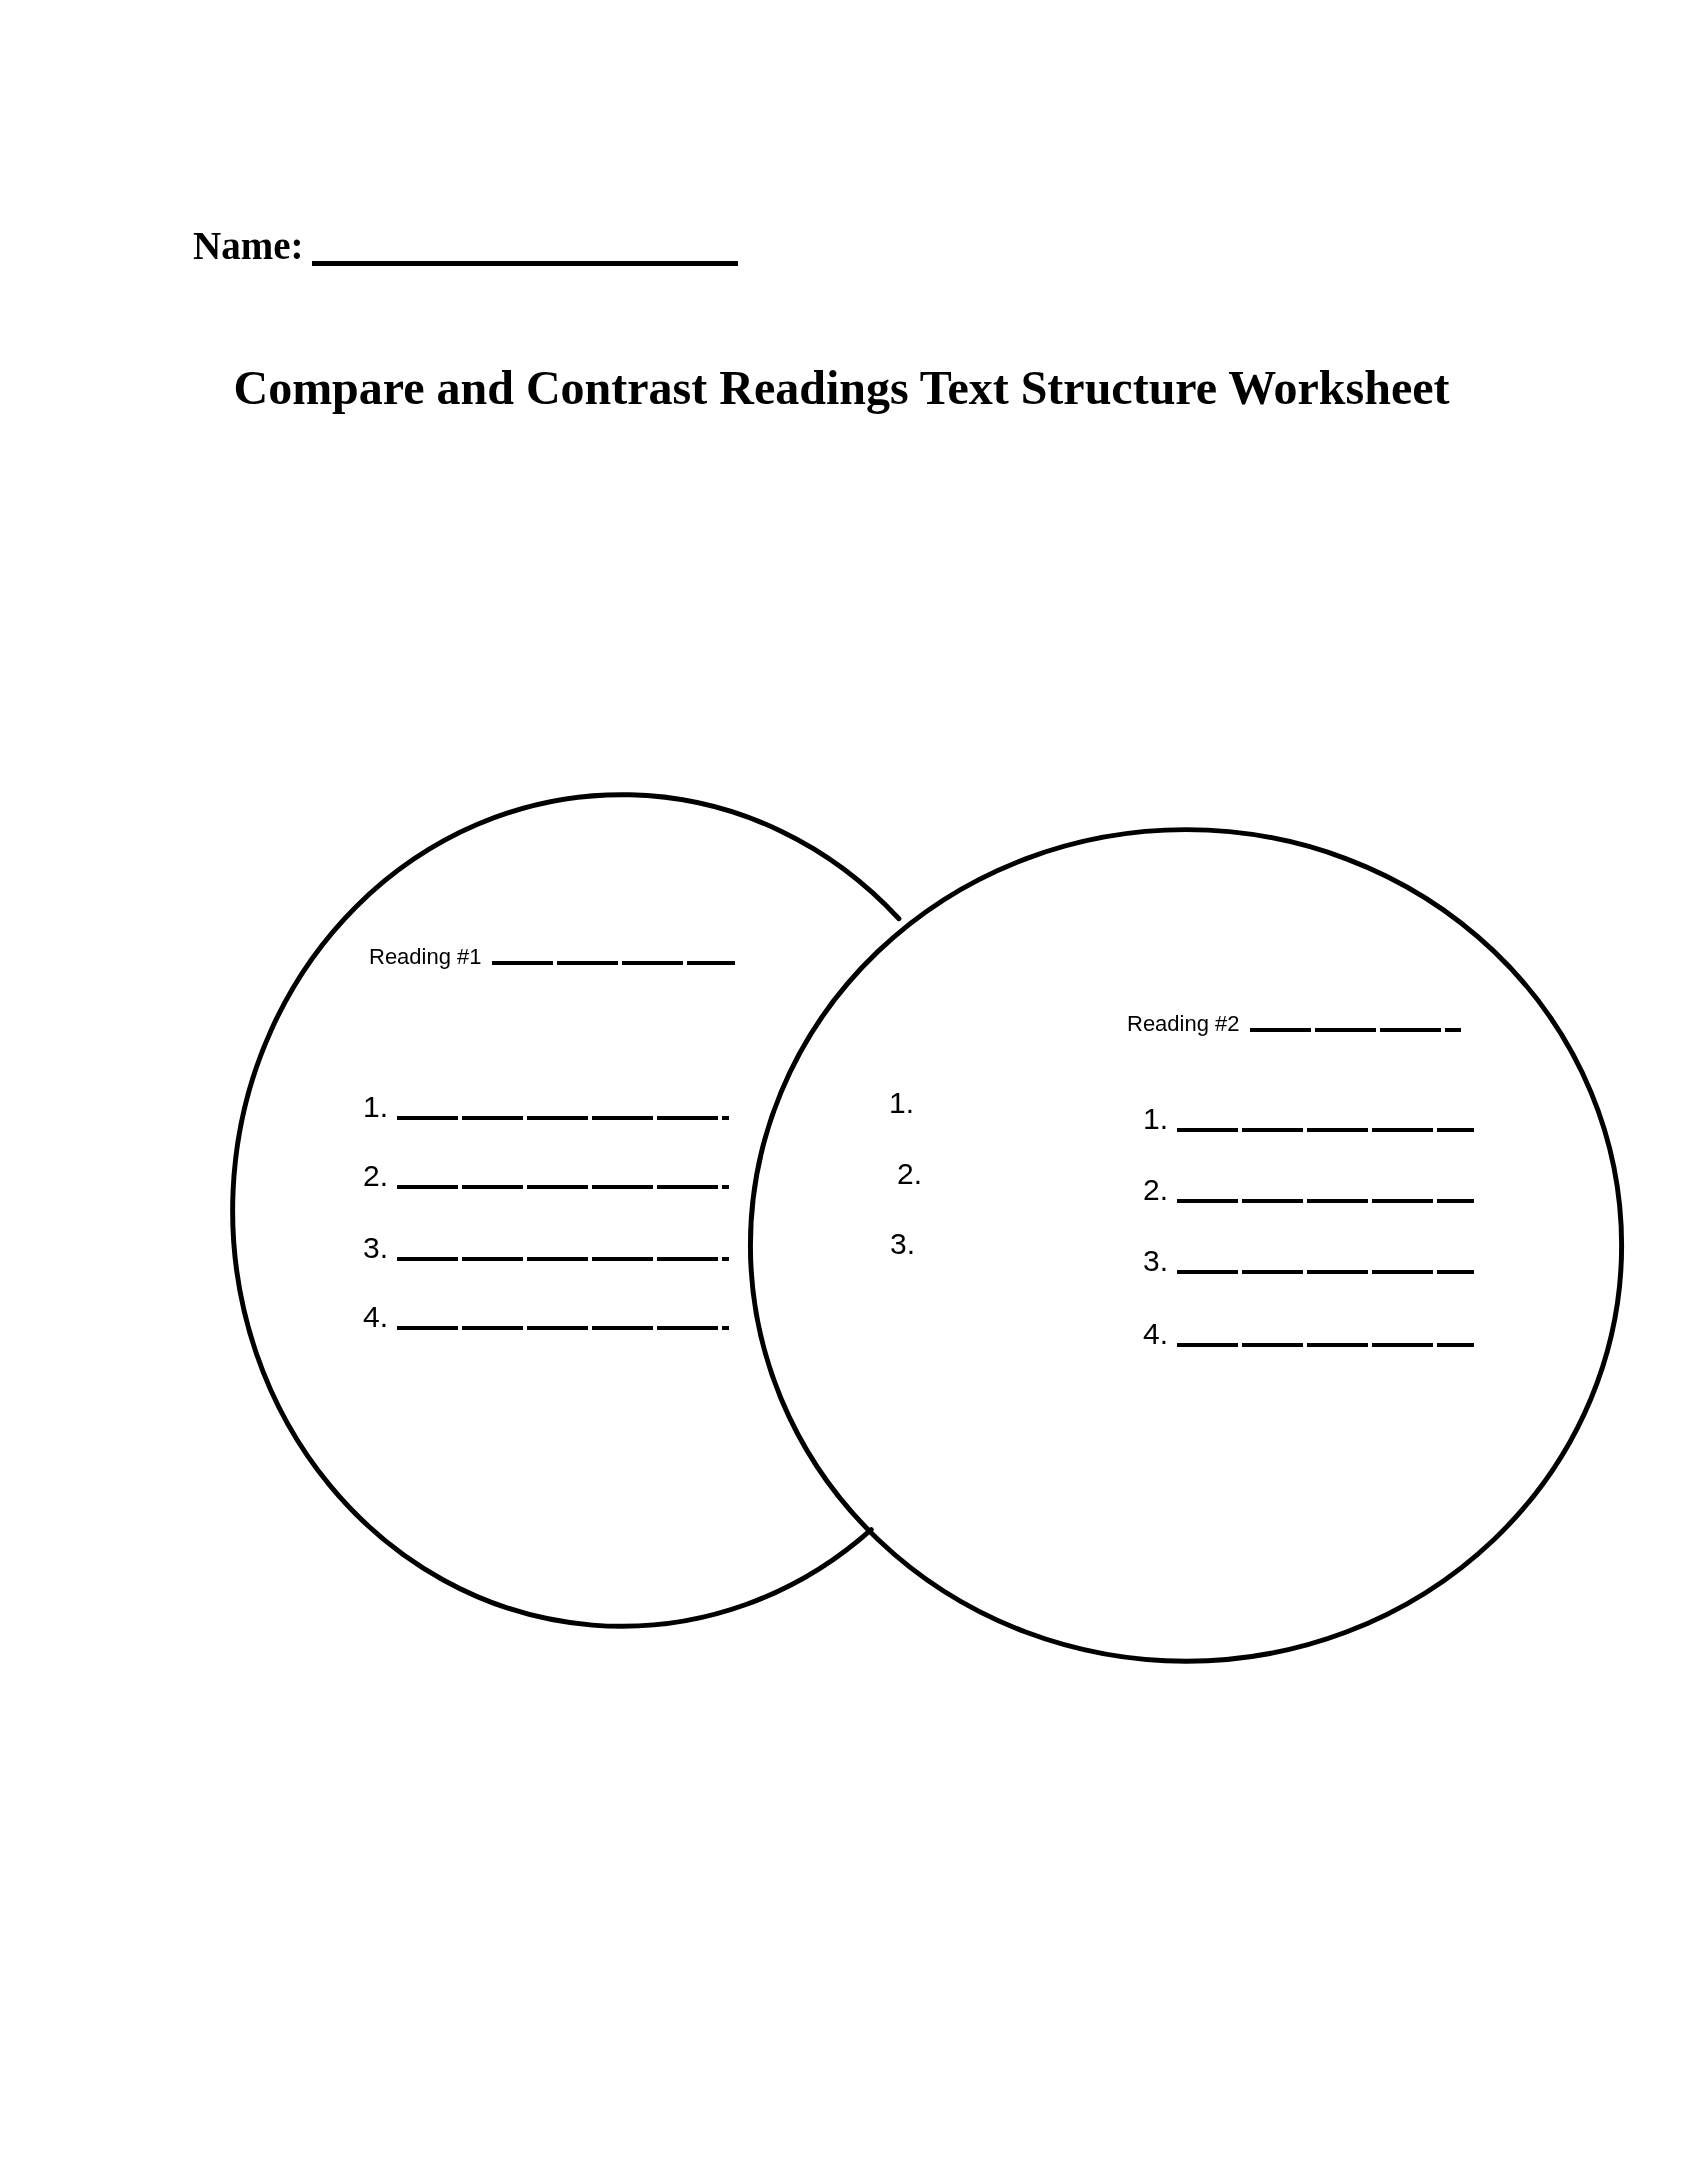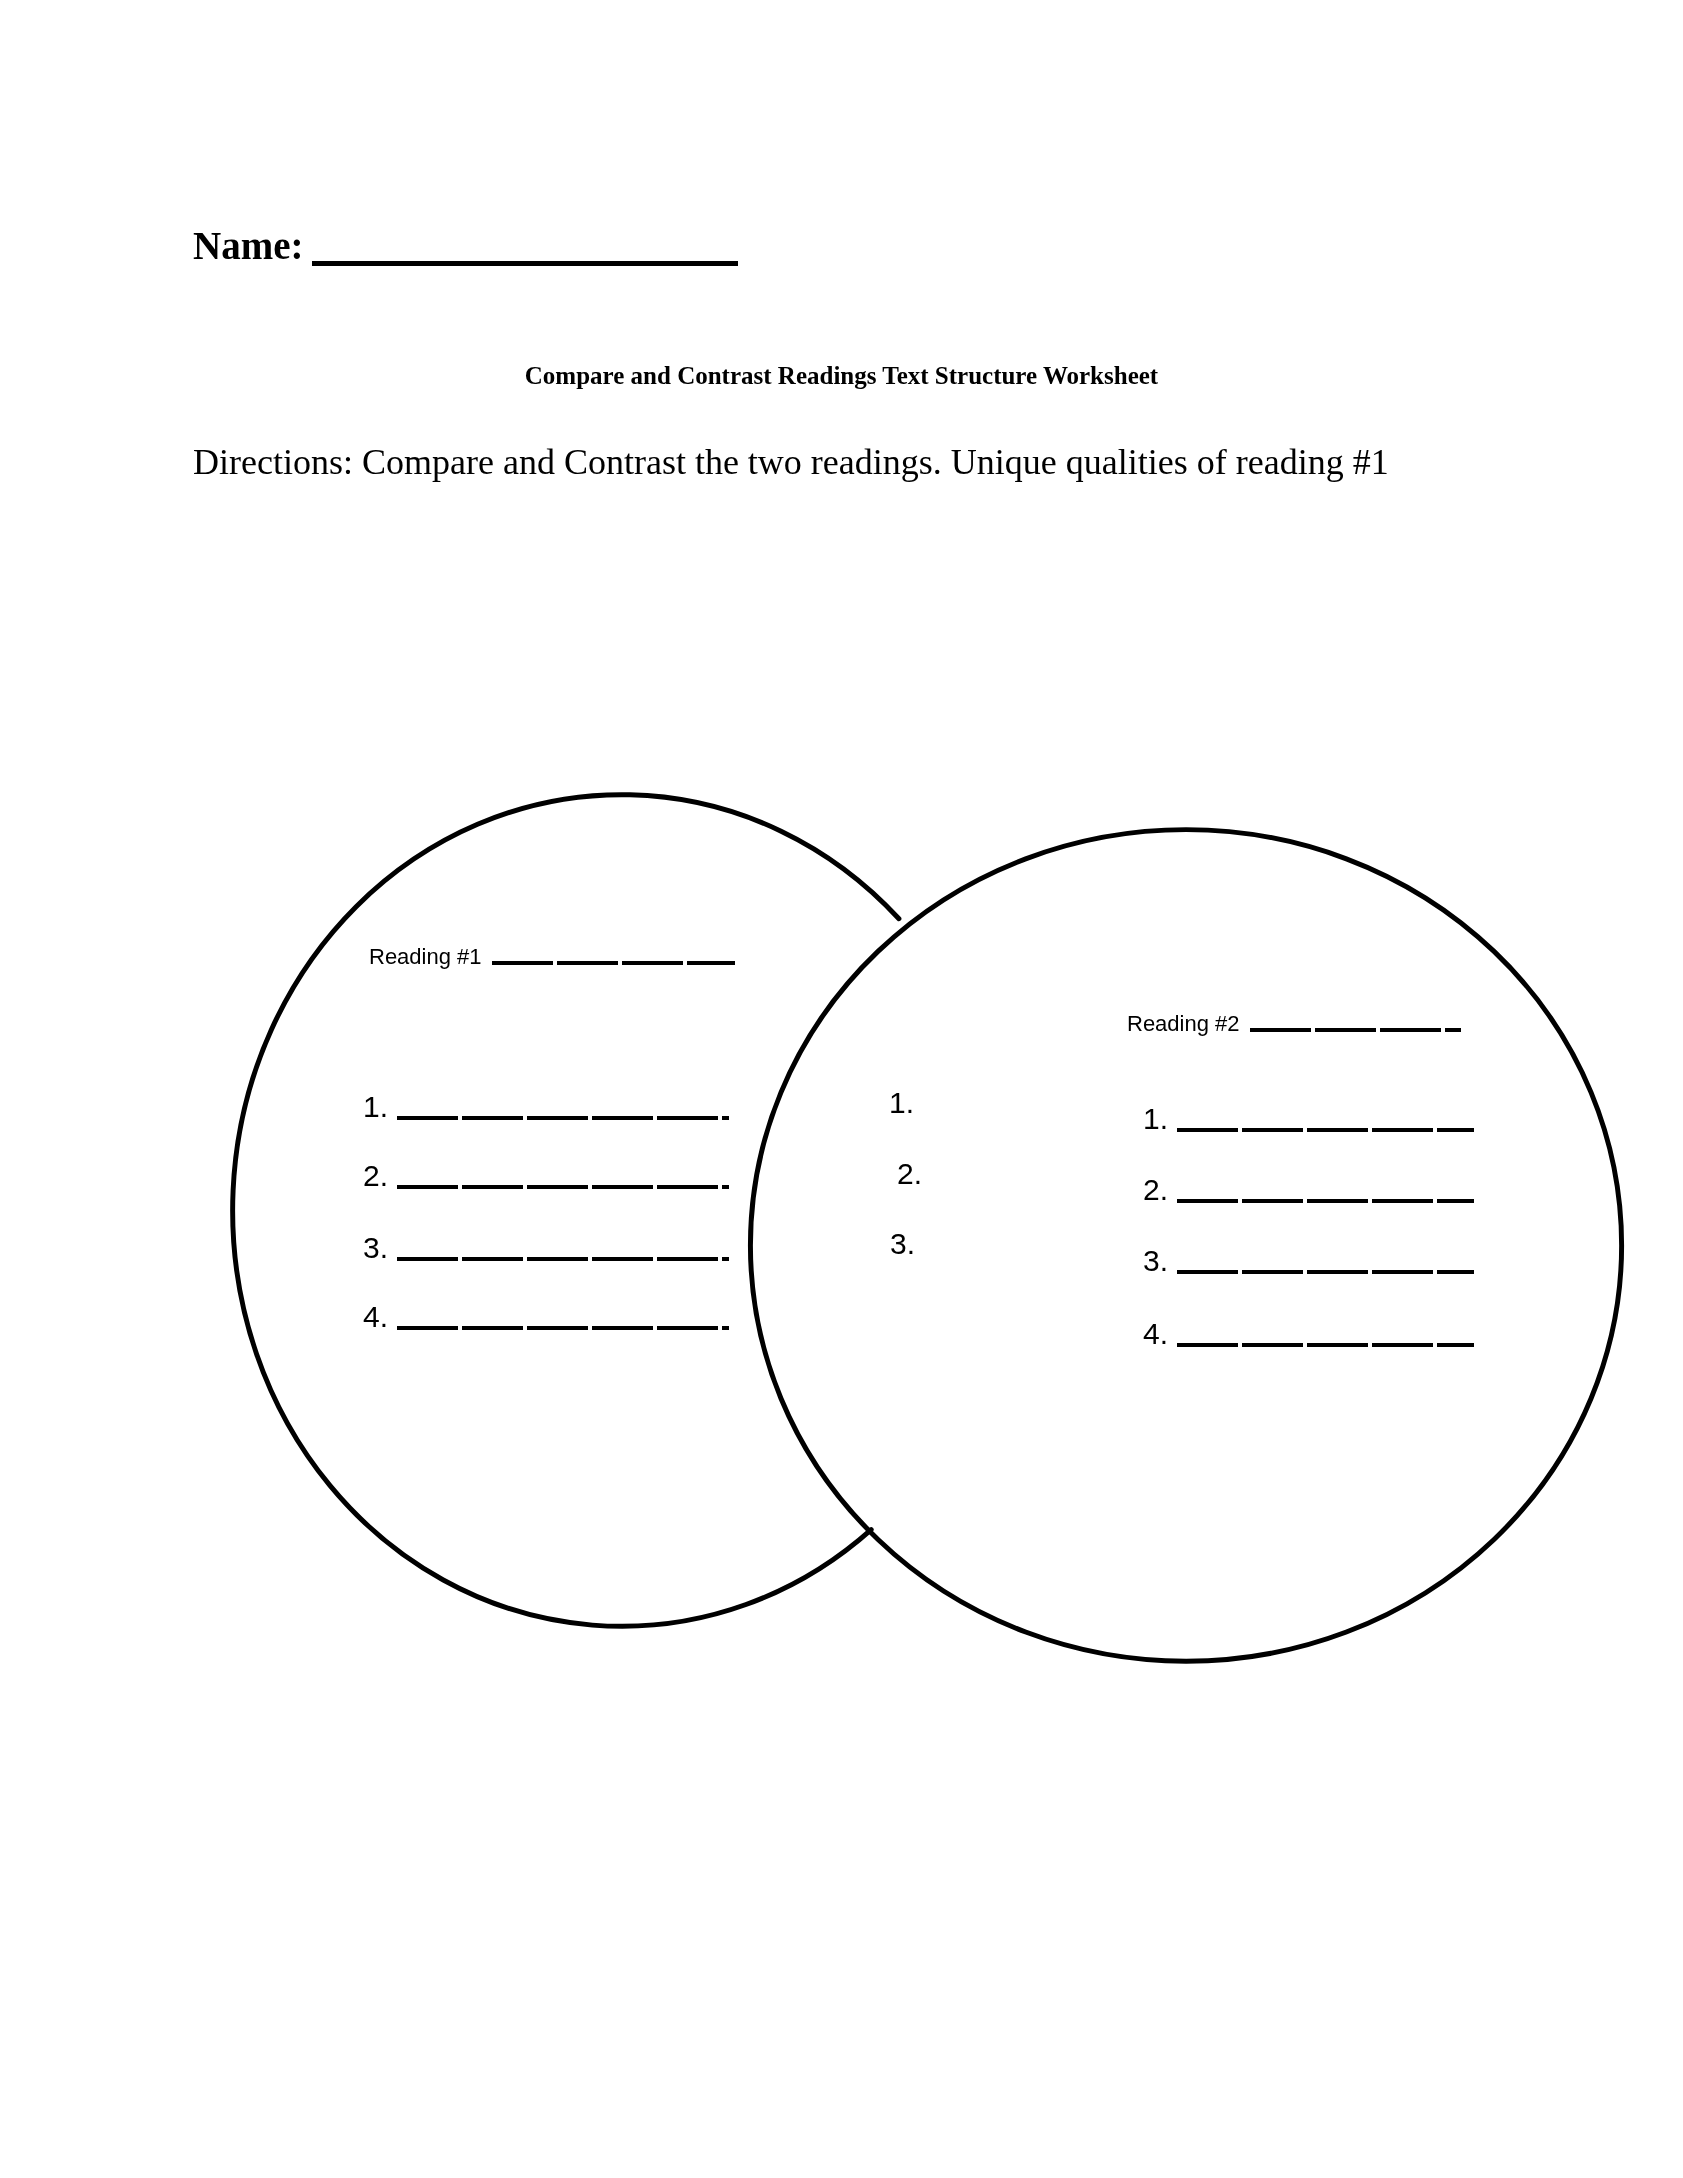--- a/index.html
+++ b/index.html
@@ -15,21 +15,21 @@
   .abs{position:absolute;}
   
   .field{display:flex;align-items:flex-end;margin-top:16px;}
   .hdr-label{font-weight:bold;font-size:39px;line-height:1.05;white-space:nowrap;}
   .hline{height:5px;background:#000;margin-bottom:1px;}
   .name-line{width:426px;margin-left:9px;}
   .date-line{width:275px;margin-left:9px;}
   
   .title{
     left:0;top:362px;width:1683px;
-    text-align:center;font-weight:bold;font-size:25px;line-height:1.1;
+    text-align:center;font-weight:bold;font-size:48px;line-height:1.1;
   }
   .directions{left:193px;top:437px;width:1386px;font-size:36px;}
   .directions .dline{line-height:51px;white-space:nowrap;}
   
   .venn-svg{left:0;top:0;}
   .sans{font-family:"Liberation Sans","DejaVu Sans",sans-serif;}
   .venn-label{font-size:22px;line-height:1.05;white-space:nowrap;}
   .item-num{font-size:30px;line-height:1.05;}
   .blank{
     height:4px;align-self:flex-end;
@@ -47,21 +47,20 @@
 <div class="page">
 
   <div class="abs field" style="left:193px;top:210px;">
     <span class="hdr-label">Name:</span>
     <span class="hline name-line"></span>
   </div>
 
   <div class="abs title">Compare and Contrast Readings Text Structure Worksheet</div>
 
   <div class="abs directions">
-    <div class="dline">Directions: Compare and Contrast the two readings. Unique qualities of reading #1</div>
   </div>
 
   <svg class="abs venn-svg" width="1683" height="2178" viewBox="0 0 1700 2200">
 
     <ellipse cx="1198" cy="1258" rx="440" ry="420" fill="none" stroke="#000000" stroke-width="5"></ellipse>
 
     <path d="M 908 928 A 393 420 0 1 0 880 1545" fill="none" stroke="#000000" stroke-width="5" stroke-linecap="round"></path>
   </svg>
 
   <div class="abs field sans" style="left:369px;top:929px;">

